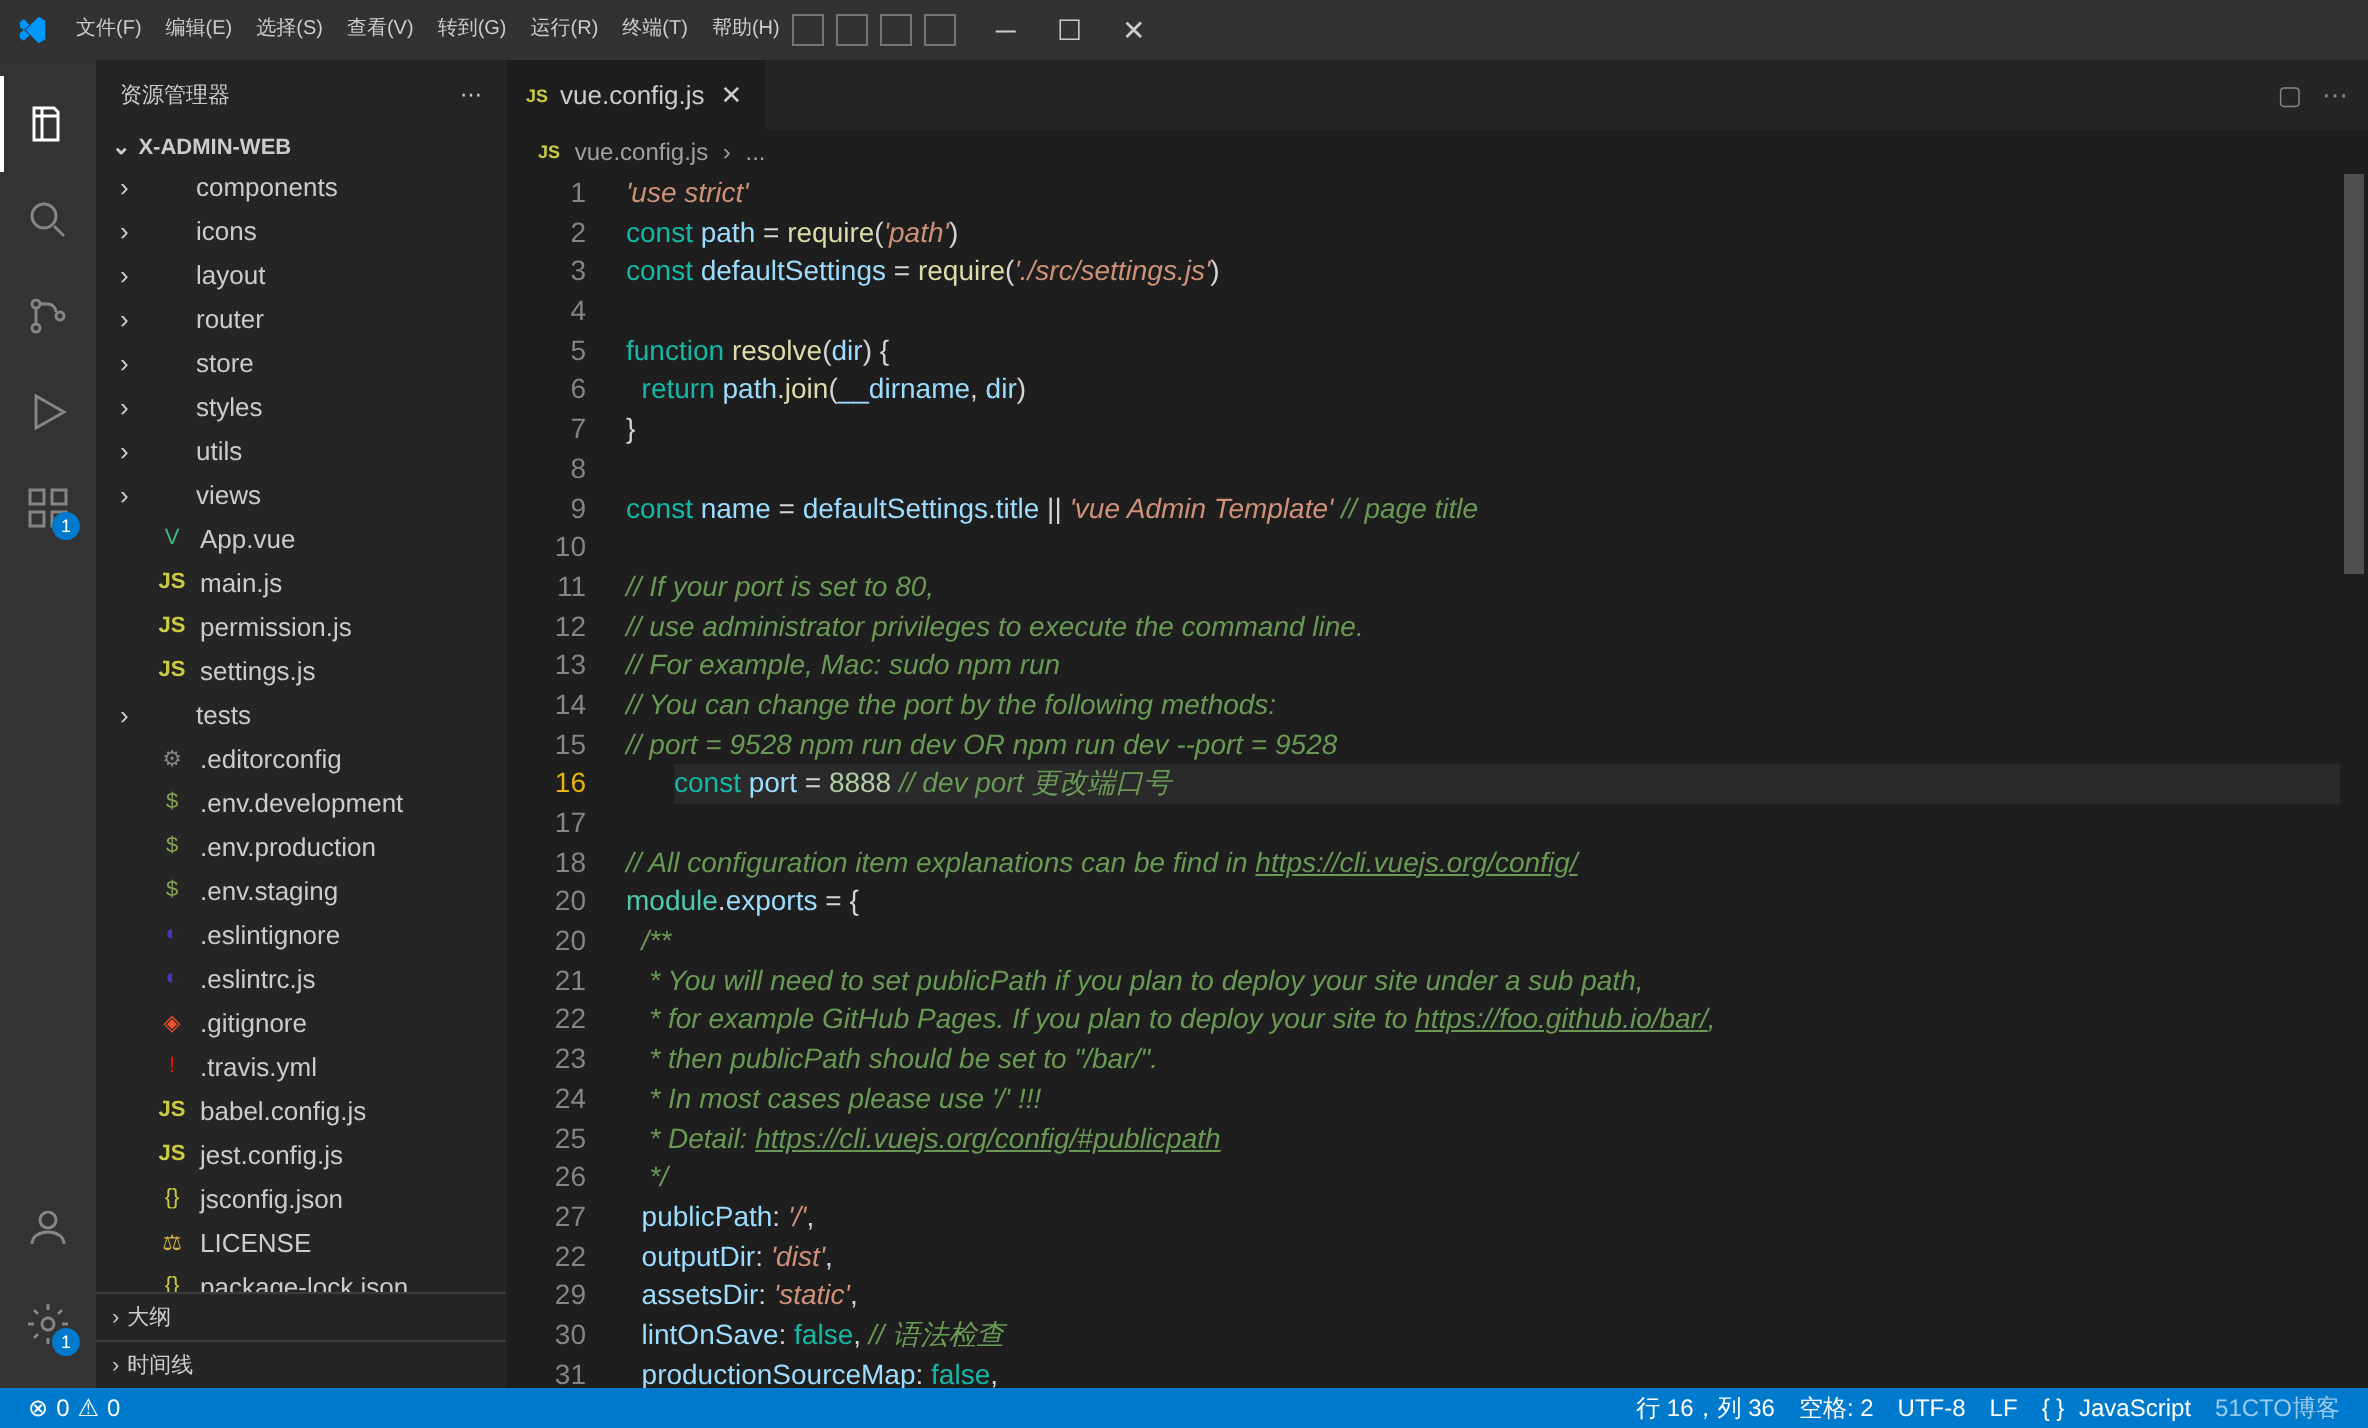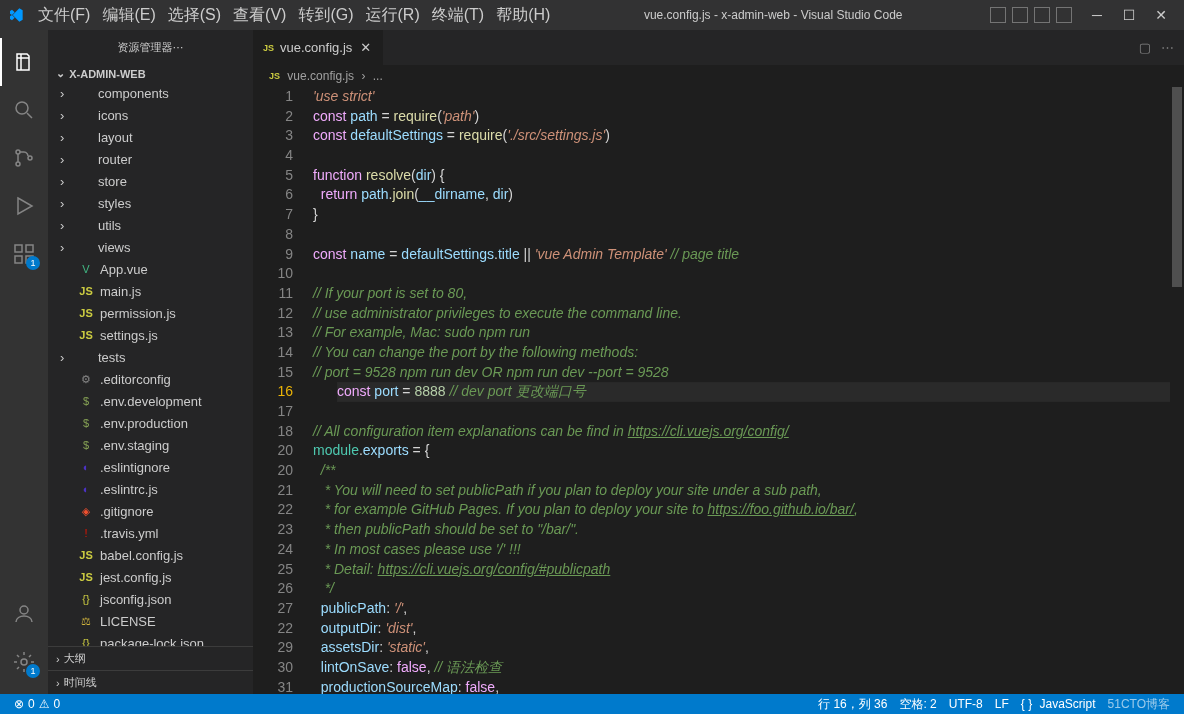--- a/index.html
+++ b/index.html
@@ -1,33 +1,33 @@
 <!DOCTYPE html>
 <html><head>
 <meta charset="utf-8">
 <style>
 * { margin: 0; padding: 0; box-sizing: border-box; font-family: "Segoe UI", -apple-system, sans-serif; }
 body { background: #1e1e1e; color: #cccccc; font-size: 13px; overflow: hidden; width: 1184px; height: 714px; }
 .titlebar { height: 30px; background: #323233; display: flex; align-items: center; padding: 0 8px; }
 .titlebar .logo { width: 16px; height: 16px; margin-right: 8px; }
-.menu-item { padding: 0 6px; font-size: 16px; color: #cccccc; cursor: pointer; line-height: 30px; margin-top: 23px; }
+.menu-item { padding: 0 6px; font-size: 10px; color: #cccccc; cursor: pointer; line-height: 30px; margin-top: 23px; }
 .title-center { flex: 1; text-align: center; font-size: 12px; color: #cccccc; }
 .win-controls { display: flex; gap: 2px; }
 .win-btn { width: 30px; height: 30px; display: flex; align-items: center; justify-content: center; color: #cccccc; cursor: pointer; font-size: 14px; }
 .layout-btns { display: flex; gap: 6px; margin-right: 10px; }
 .layout-btn { width: 16px; height: 16px; border: 1px solid #858585; opacity: 0.8; }
 .main { display: flex; height: 664px; }
 .activity-bar { width: 48px; background: #333333; display: flex; flex-direction: column; align-items: center; padding-top: 8px; }
 .activity-icon { width: 48px; height: 48px; display: flex; align-items: center; justify-content: center; color: #858585; cursor: pointer; position: relative; }
 .activity-icon.active { color: #ffffff; border-left: 2px solid #fff; }
 .activity-icon svg { width: 24px; height: 24px; }
 .activity-bottom { margin-top: auto; margin-bottom: 8px; }
 .badge { position: absolute; bottom: 8px; right: 8px; background: #007acc; color: #fff; border-radius: 8px; font-size: 9px; min-width: 14px; height: 14px; display: flex; align-items: center; justify-content: center; padding: 0 3px; }
 .sidebar { width: 205px; background: #252526; display: flex; flex-direction: column; }
-.sidebar-header { height: 35px; display: flex; align-items: center; padding: 0 12px; justify-content: center; font-size: 11px; text-transform: uppercase; }
+.sidebar-header { height: 35px; display: flex; align-items: center; padding: 0 12px; justify-content: space-between; font-size: 11px; text-transform: uppercase; }
 .sidebar-dots { color: #cccccc; cursor: pointer; }
 .tree { flex: 1; overflow-y: auto; font-size: 13px; }
 .tree-header { display: flex; align-items: center; padding: 2px 4px; cursor: pointer; font-size: 11px; font-weight: bold; }
 .tree-item { display: flex; align-items: center; padding: 1px 0 1px 30px; cursor: pointer; height: 22px; white-space: nowrap; }
 .tree-item .chevron { width: 16px; display: inline-block; color: #cccccc; margin-left: -18px; }
 .tree-item .file-icon { width: 16px; margin-right: 6px; display: inline-block; text-align: center; font-size: 11px; }
 .ic-js { color: #cbcb41; font-weight: bold; font-size: 9px; }
 .ic-vue { color: #41b883; }
 .ic-gear { color: #858585; }
 .ic-dollar { color: #87a355; }
@@ -44,42 +44,41 @@
 .tab-actions { margin-left: auto; display: flex; align-items: center; gap: 10px; padding-right: 10px; color: #858585; }
 .breadcrumb { height: 22px; display: flex; align-items: center; padding: 0 16px; font-size: 12px; color: #a0a0a0; gap: 2px; }
 .code-area { flex: 1; display: flex; overflow: hidden; font-family: Consolas, "Courier New", monospace; font-size: 14px; line-height: 19.7px; position: relative; }
 .gutter { width: 60px; text-align: right; color: #858585; padding-right: 20px; user-select: none; }
 .gutter .ln { height: 19.7px; }
 .gutter .ln.active { color: #eab308; }
 .code { flex: 1; white-space: pre; color: #d4d4d4; }
 .code-line { height: 19.7px; }
 .code-line.hl { background: #2a2a2a; box-shadow: inset 0 0 0 1px #282828; margin-left: 24px; }
 .c-str { color: #ce9178; font-style: italic; }
-.c-kw { color: #f0abfc; }
+.c-kw { color: #14b8a6; }
 .c-fn { color: #dcdcaa; }
 .c-var { color: #9cdcfe; }
 .c-num { color: #b5cea8; }
 .c-com { color: #6a9955; font-style: italic; }
 .c-cls { color: #4ec9b0; }
 .c-link { color: #6a9955; text-decoration: underline; }
 .statusbar { height: 20px; background: #007acc; display: flex; align-items: center; font-size: 12px; color: #ffffff; padding: 0 8px; }
 .status-item { padding: 0 6px; cursor: pointer; display: flex; align-items: center; gap: 4px; }
 .status-right { margin-left: auto; display: flex; }
 .scrollbar-v { width: 14px; background: #1e1e1e; position: absolute; right: 0; top: 0; bottom: 0; }
 .scroll-thumb { position: absolute; right: 2px; width: 10px; background: #4f4f4f; top: 0; height: 200px; }
 </style>
 </head>
 <body>
 
 <div class="titlebar">
   <svg class="logo" viewBox="0 0 24 24">
       <path fill="#0098ff" d="M17 2l5 3v14l-5 3-10-10 10-10zM3 6l3-2 4 4-4 4-3-2v-4zm0 8l3-2 4 4-4 4-3-2v-4z"></path>
     </svg>
   <div id="menu-container"><span class="menu-item">文件(F)</span><span class="menu-item">编辑(E)</span><span class="menu-item">选择(S)</span><span class="menu-item">查看(V)</span><span class="menu-item">转到(G)</span><span class="menu-item">运行(R)</span><span class="menu-item">终端(T)</span><span class="menu-item">帮助(H)</span></div>
-  <div class="title-center">vue.config.js - x-admin-web - Visual Studio Code</div>
   <div class="layout-btns">
     <div class="layout-btn"></div>
     <div class="layout-btn"></div>
     <div class="layout-btn"></div>
     <div class="layout-btn"></div>
   </div>
   <div class="win-controls">
     <div class="win-btn">─</div>
     <div class="win-btn">☐</div>
     <div class="win-btn">✕</div>

